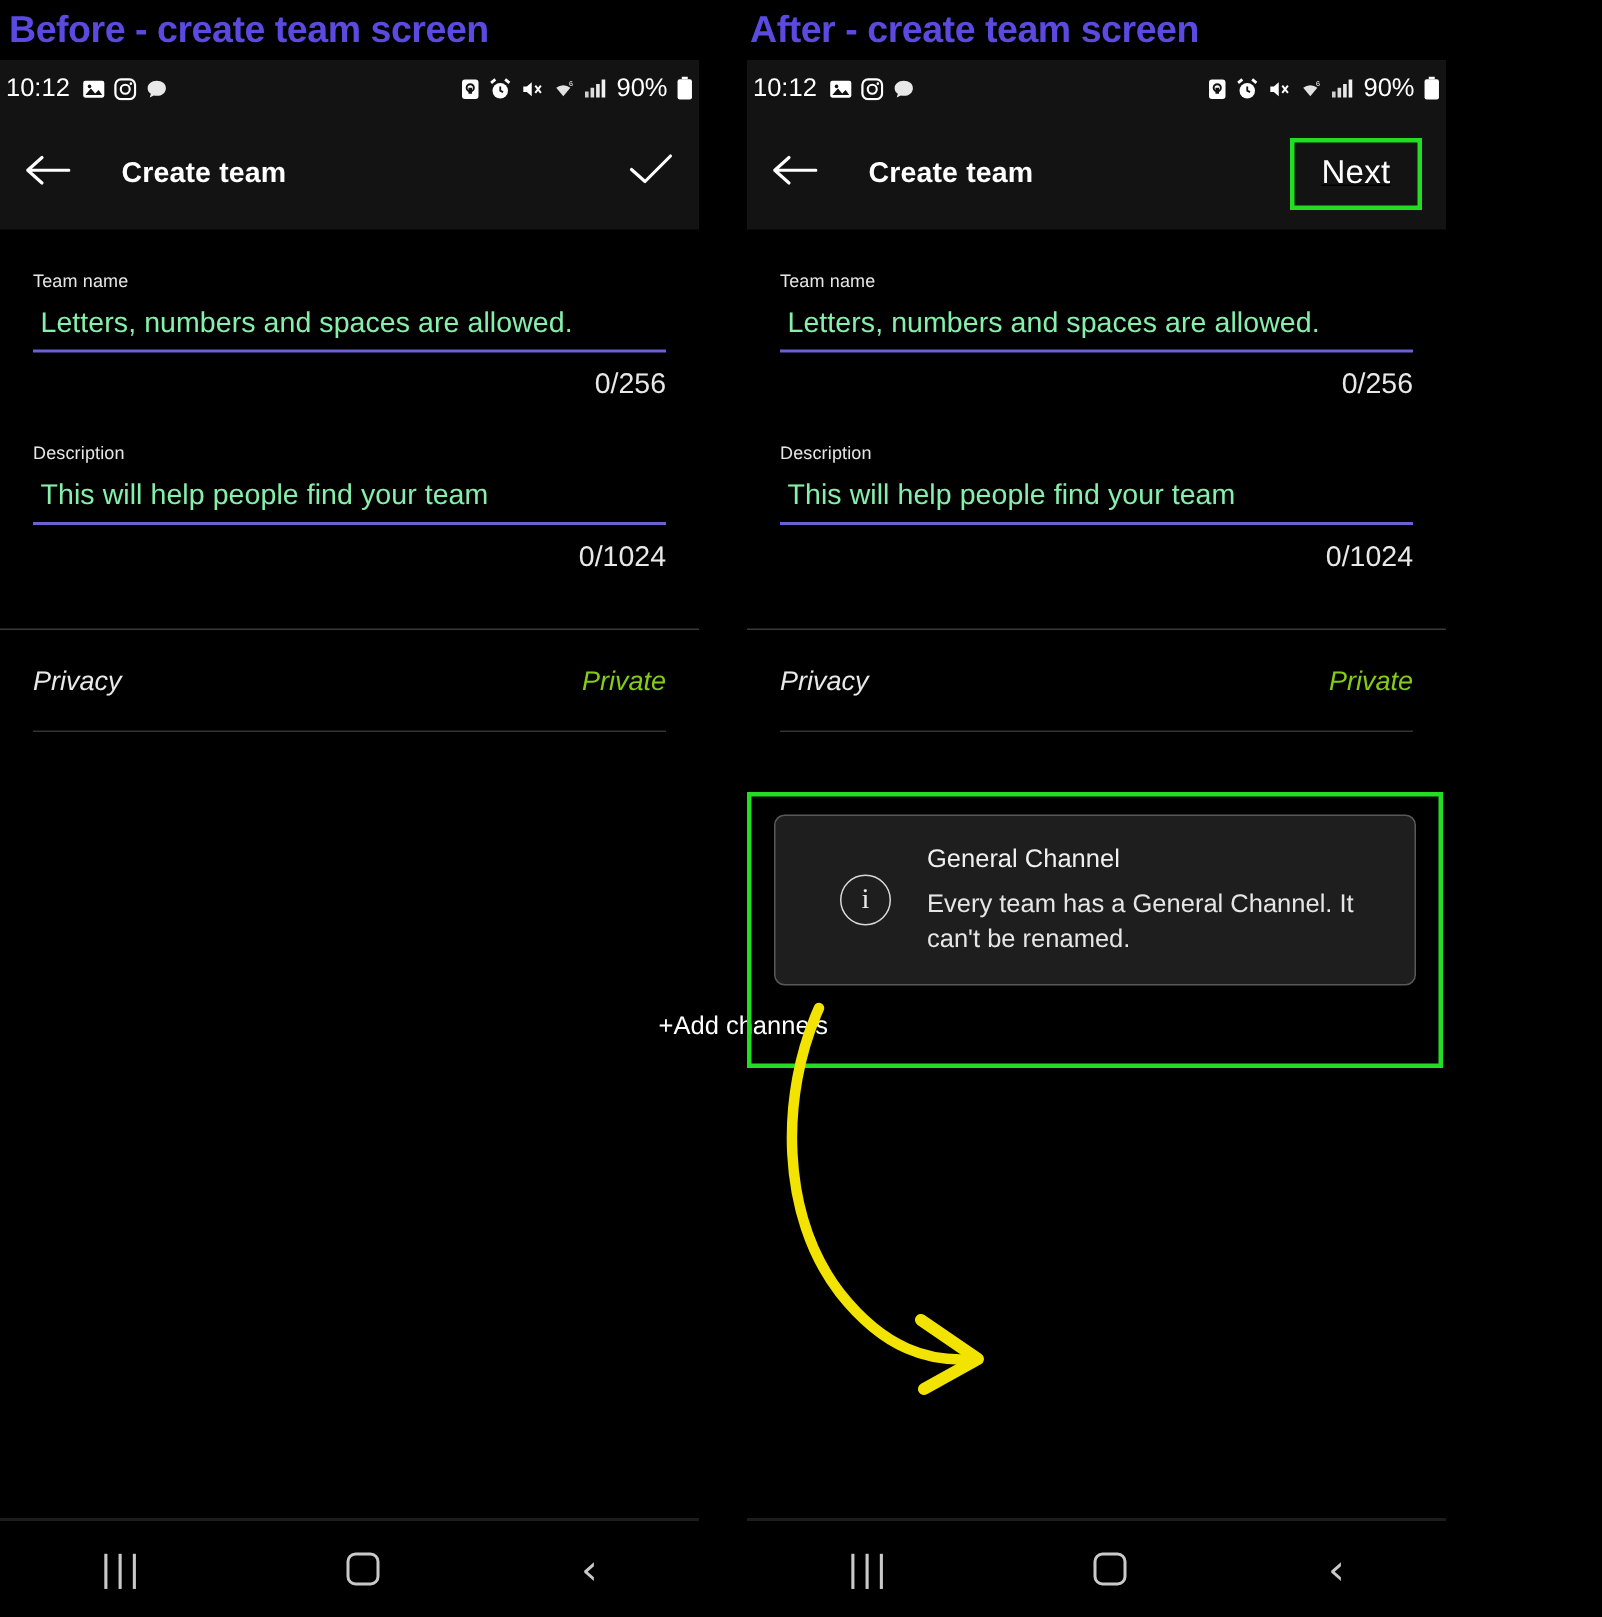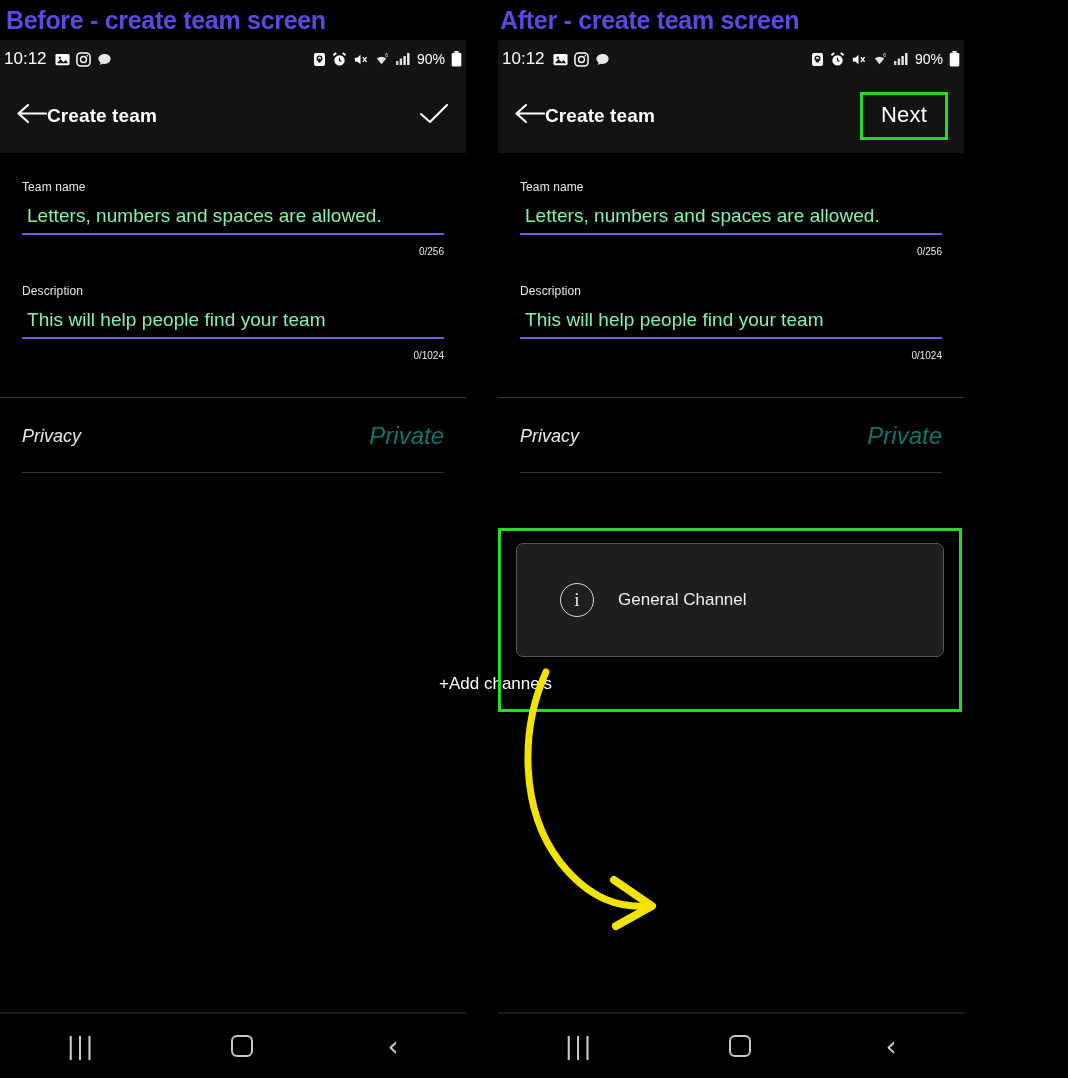--- a/index.html
+++ b/index.html
@@ -41,37 +41,37 @@
     height: 38px;
     background: #131313;
     display: flex;
     align-items: center;
     padding: 0 4px;
     color: #fff;
   }
   .sb-time { font-size: 17px; letter-spacing: 0px; }
   .sb-left-icons { display: flex; align-items: center; gap: 6px; margin-left: 8px; }
   .sb-right { margin-left: auto; display: flex; align-items: center; gap: 6px; }
-  .sb-pct { font-size: 14px; }
+  .sb-pct { font-size: 17px; }
   .sb-ic { display: inline-block; line-height: 0; }
 
   
   .appbar {
     position: relative;
     height: 75px;
     background: #131313;
     display: flex;
     align-items: center;
     padding: 0 16px;
   }
   .appbar-title {
     font-size: 19px; font-weight: bold; color: #fff;
-    letter-spacing: 0.1px;
-  }
-  .appbar-action { margin-left: auto; display: flex; align-items: flex-start; }
+    margin-left: 34px; letter-spacing: 0.1px;
+  }
+  .appbar-action { margin-left: auto; display: flex; align-items: flex-start; text-decoration: underline; }
   .next-label { font-size: 22px; color: #fff; letter-spacing: 0.2px; }
   .next-wrap {
     border: 3px solid #22dd22;
     padding: 9px 18px 11px 18px;
     display: inline-block;
     line-height: 1;
   }
 
   
   .form { padding: 0 22px; }
@@ -81,34 +81,34 @@
     margin-top: 11px;
     padding-left: 5px;
     padding-bottom: 6px;
     font-size: 19px;
     color: #86efac;
     border-bottom: 2px solid #6b61d6;
     letter-spacing: 0.05px;
   }
   .field-counter {
     text-align: right;
-    font-size: 10px;
+    font-size: 19px;
     color: #e8e8e8;
     margin-top: 11px;
   }
 
   
   .divider-full { height: 1px; background: #3a3a3a; margin-top: 36px; }
   .privacy-row {
     display: flex; align-items: center; justify-content: space-between;
     padding: 24px 22px 22px 22px;
     font-style: italic;
   }
   .privacy-label { font-size: 18px; color: #e9e9e9; }
-  .privacy-value { font-size: 24px; color: #0f766e; margin-left: 34px; }
+  .privacy-value { font-size: 18px; color: #84cc16; margin-left: 34px; }
   .divider-inset { height: 1px; background: #333; margin: 0 22px; }
 
   
   .green-box {
     position: absolute;
     left: 498px; top: 528px;
     width: 464px; height: 184px;
     border: 3px solid #22dd22;
     z-index: 6;
     pointer-events: none;
@@ -435,20 +435,21 @@
       <span class="nav-recents">|||</span>
       <span class="nav-home"></span>
       <span class="nav-back">‹</span>
     </div>
   </div>
 
   <div class="info-card">
     <span class="info-icon">i</span>
     <span class="info-text">
       <span class="info-title">General Channel</span>
+      <div class="info-body">Every team has a General Channel. It can't be renamed.</div>
     </span>
   </div>
   <div class="add-channels">+Add channels</div>
   <div class="green-box"></div>
 
 
 
   <svg class="overlay">
     <g>
       <path d="M546 672 C 520 730, 520 810, 560 862 C 590 900, 620 908, 648 906" stroke="#f2e400" stroke-width="7" fill="none" stroke-linecap="round"></path>

